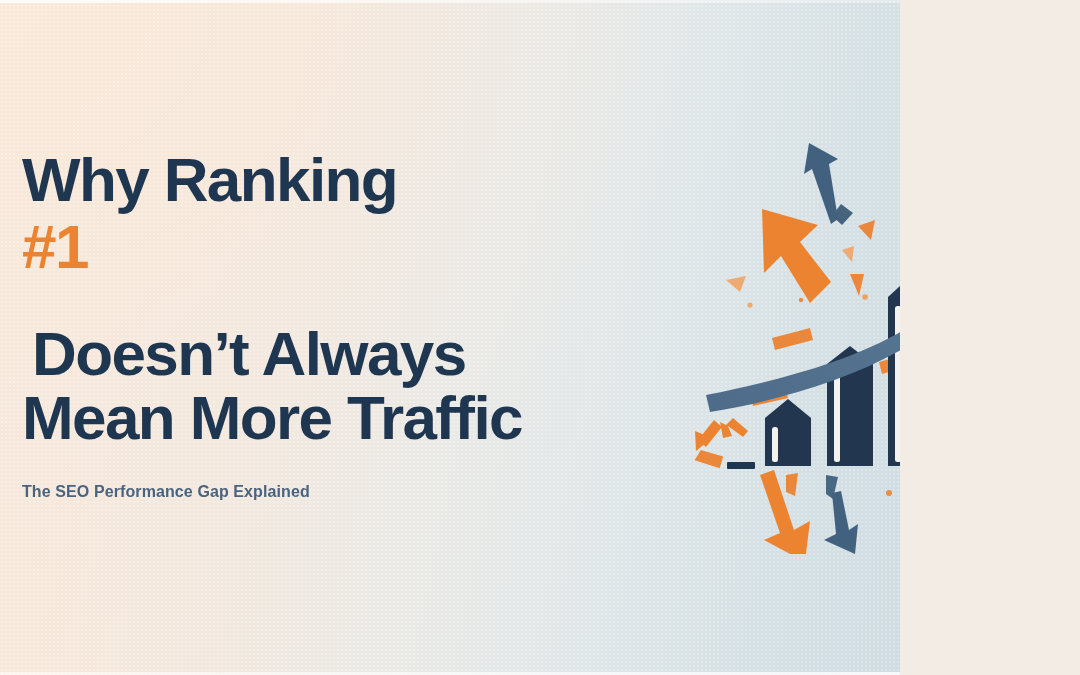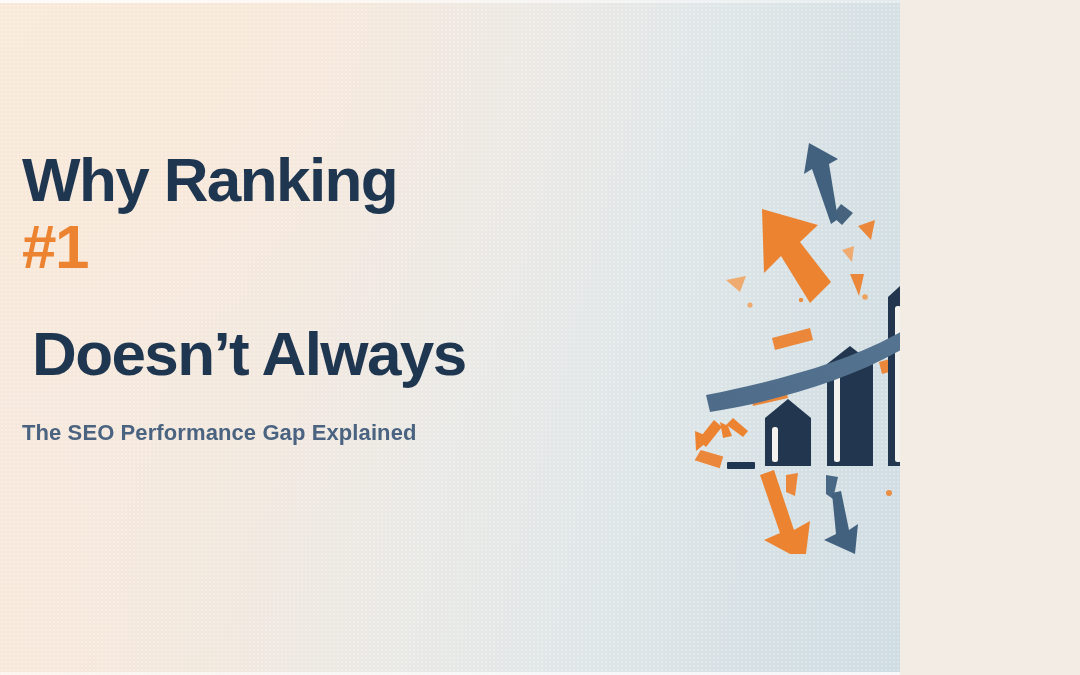--- a/index.html
+++ b/index.html
@@ -49,21 +49,21 @@
     color:#1f3650;
   }
   .hl-row{ display:block; white-space:nowrap; }
   .hl-1 { margin-bottom:4px; }
   .hl-2 { color:#ec8331; margin-bottom:2px; }
   .hl-3 { padding-left:10px;margin-top:44px; }
   .hl-4 { }
 
   .subtitle{
     margin-top:34px;
-    font-size:22px;
+    font-size:16px;
     font-weight:600;
     letter-spacing:0.1px;
     color:#4a6380;
   }
 
   
   .illus{
     position:absolute;
     left:690px; top:130px;
     width:392px; height:424px;
@@ -76,20 +76,21 @@
 <div class="stage">
   <div class="noise"></div>
   <div class="edge-top"></div>
   <div class="edge-bottom"></div>
 
   <div class="copy">
     <div class="headline">
       <span class="hl-row hl-1">Why Ranking</span>
       <span class="hl-row hl-2">#1</span>
       <span class="hl-row hl-3"> Doesn’t Always</span>
+      <span class="hl-row hl-4">Mean More Traffic</span>
     </div>
     <div class="subtitle">The SEO Performance Gap Explained</div>
   </div>
 
   <div class="illus">
     <svg viewBox="0 0 392 424" xmlns="http://www.w3.org/2000/svg">
       <defs>
         <linearGradient id="trendGrad" x1="0" y1="1" x2="1" y2="0">
           <stop offset="0" stop-color="#4e6c89"></stop>
           <stop offset="1" stop-color="#5b7b97"></stop>

